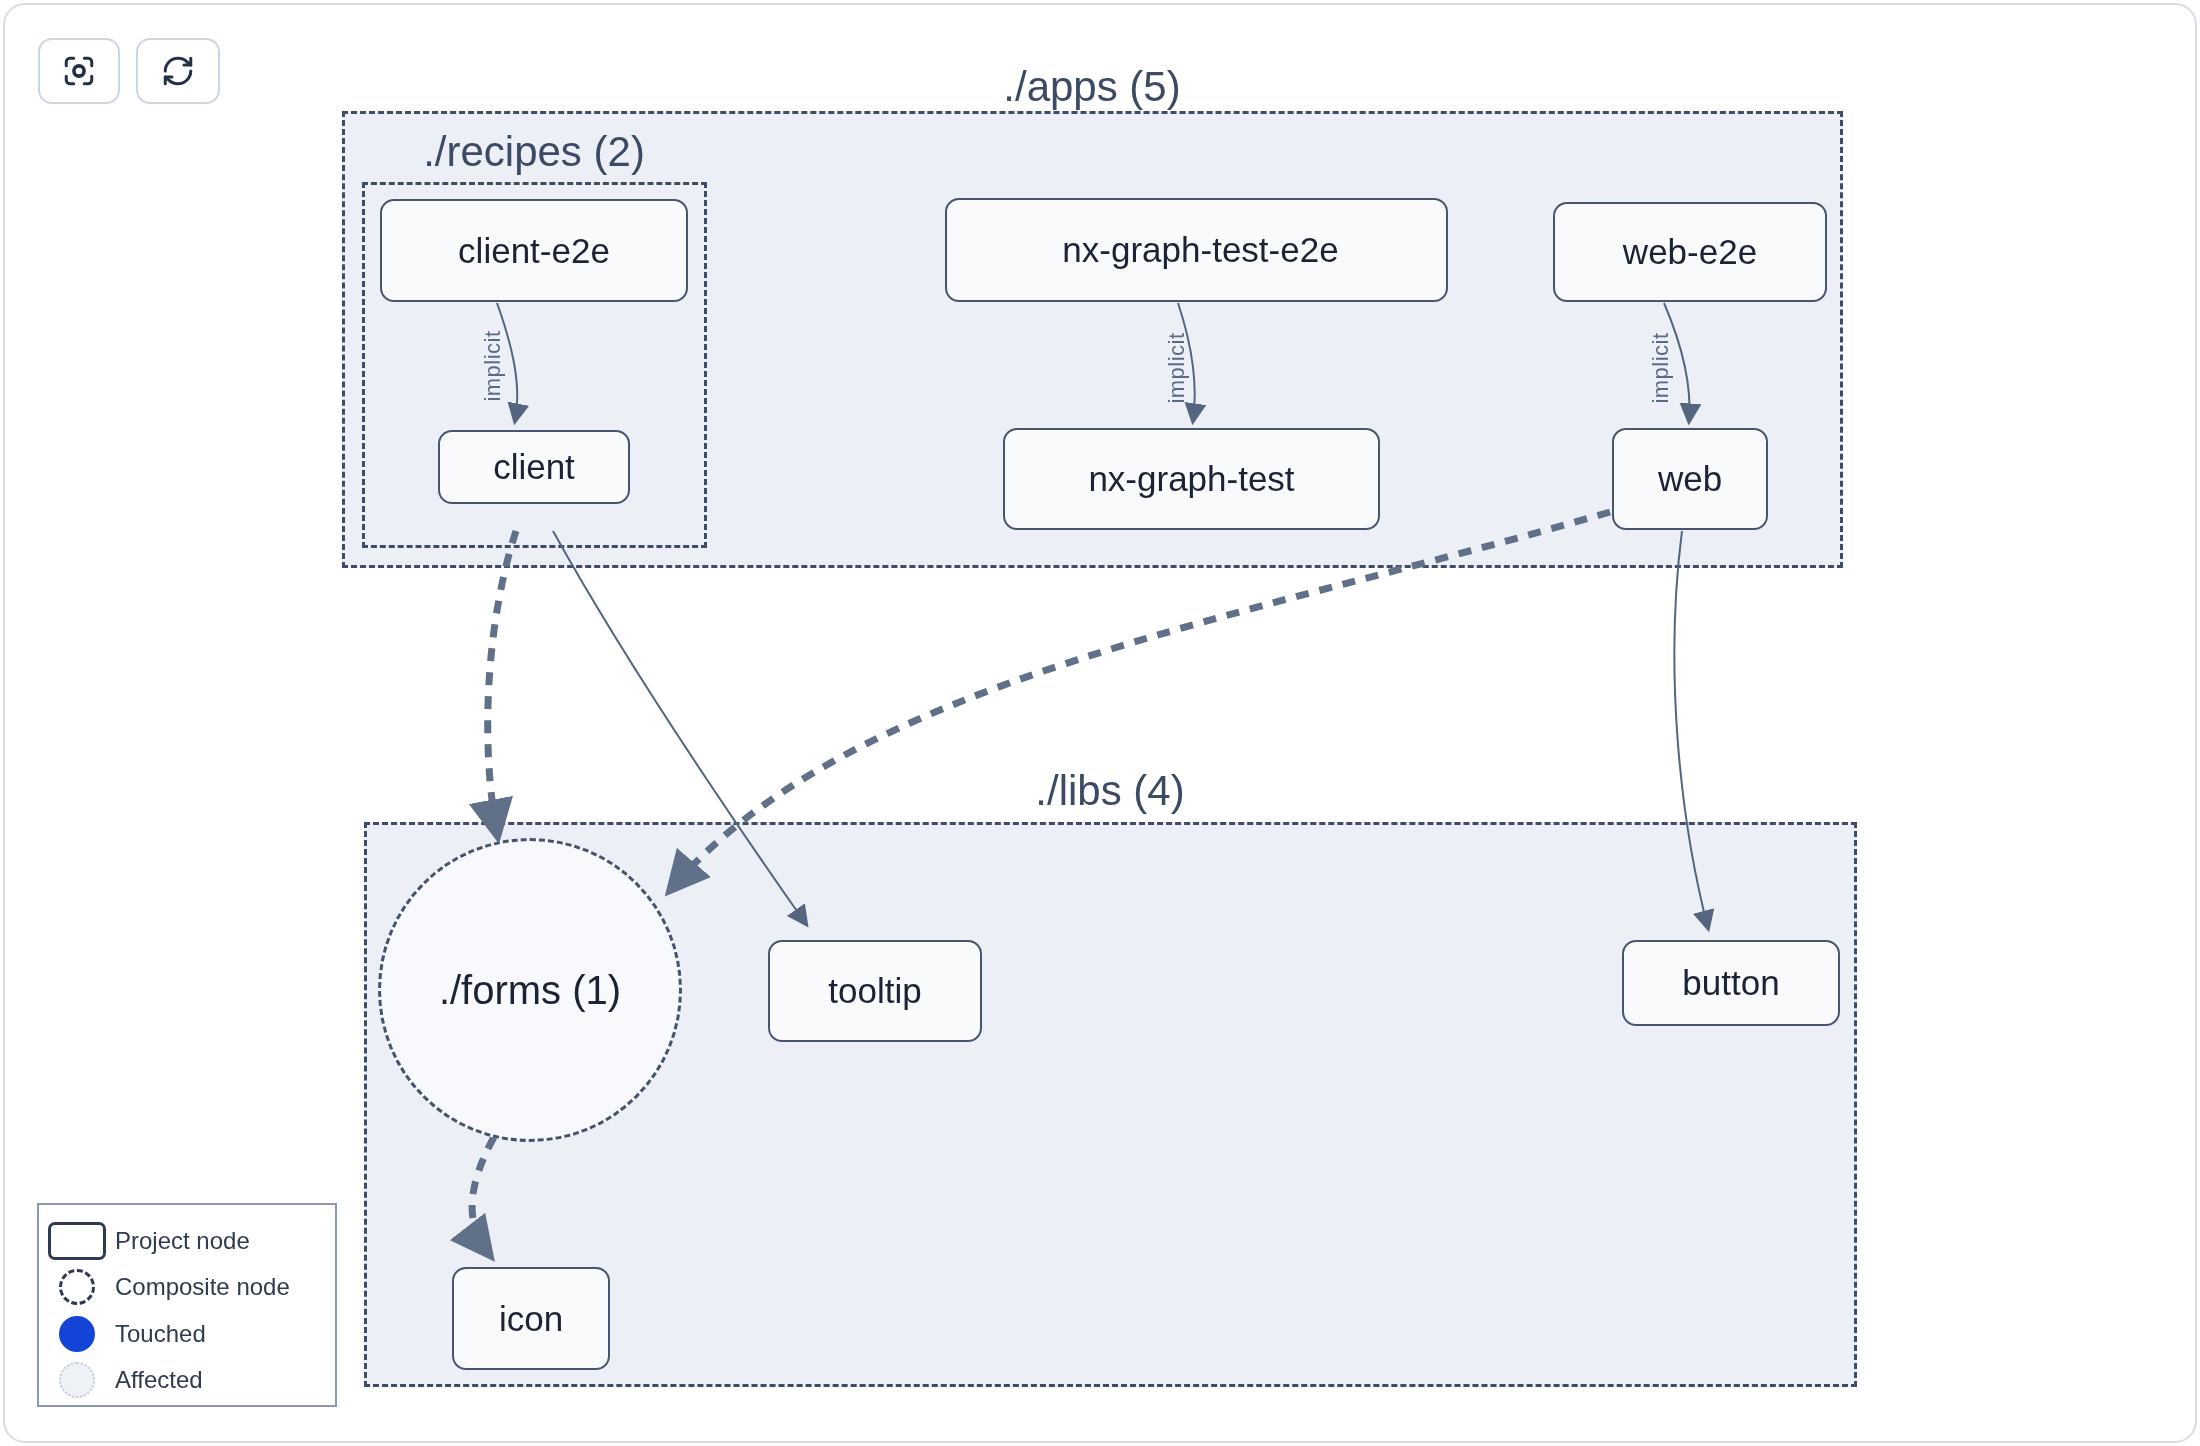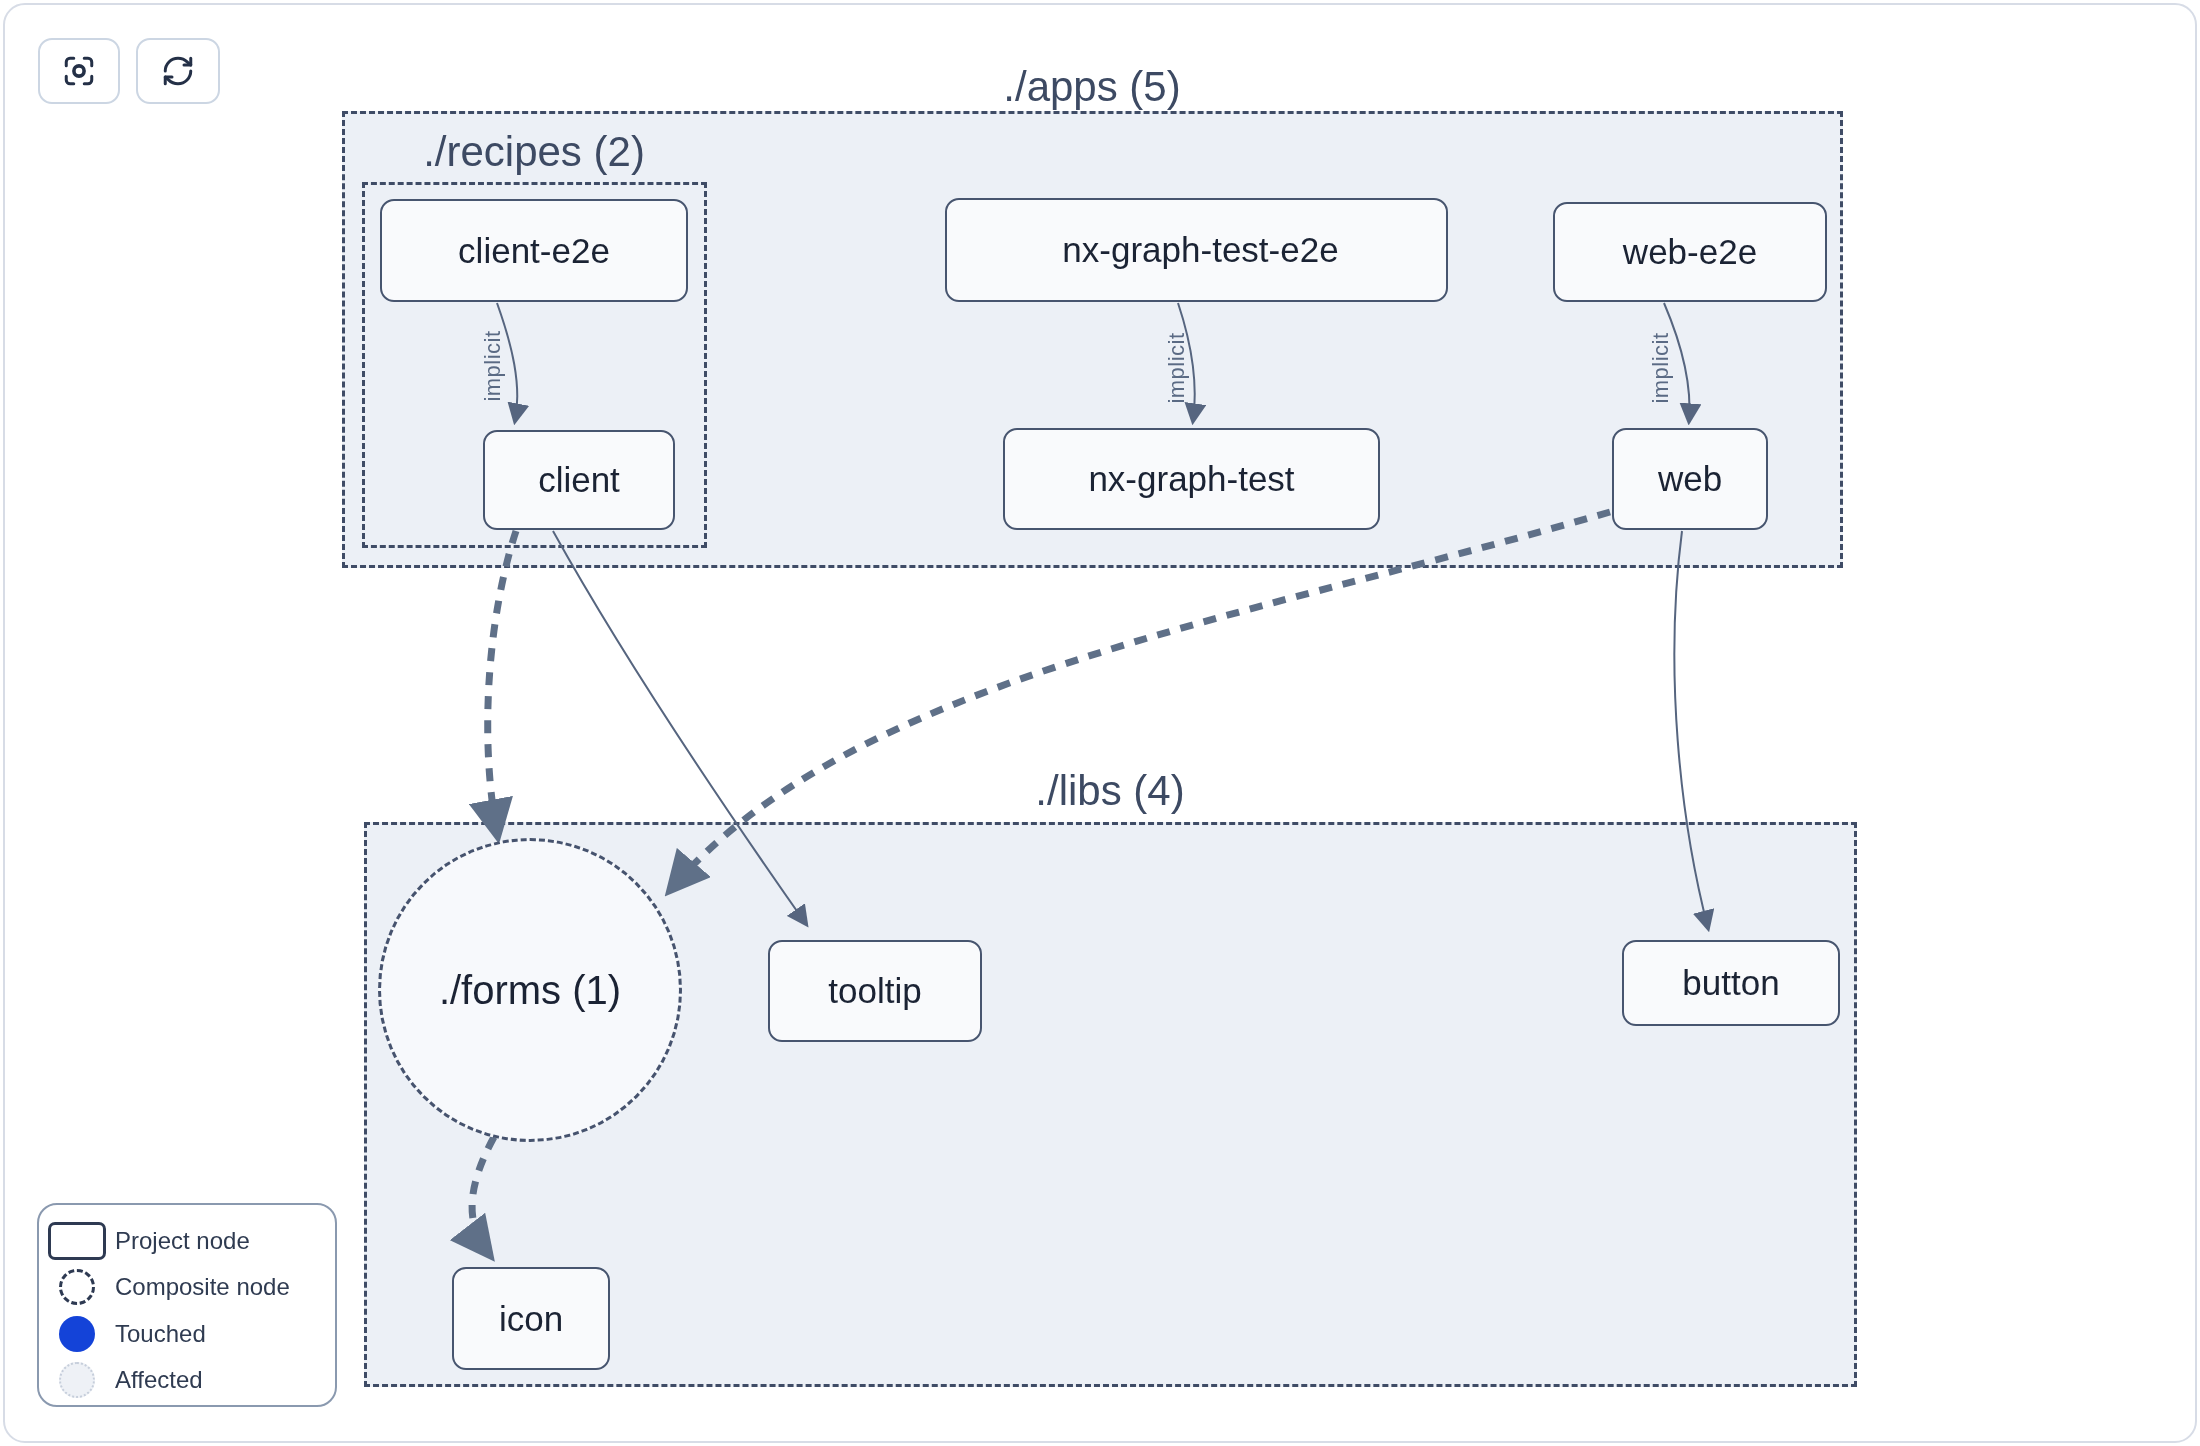--- a/index.html
+++ b/index.html
@@ -30,21 +30,21 @@
           display:flex; align-items:center; justify-content:center; font-size:35px; color:#1b2334;
           z-index:10; cursor:pointer; white-space:nowrap; }
 
   
   svg.edges { position:absolute; left:0; top:0; width:2200px; height:1446px; z-index:5; }
   .edge-label { position:absolute; transform:translate(-50%,-50%) rotate(-90deg);
                 font-size:22px; color:#5a6a84; z-index:7; letter-spacing:0.5px; }
 
   
   .legend { position:absolute; left:37px; top:1203px; width:300px; height:204px; background:#ffffff;
-            border:2px solid #8a99af; border-radius:20px; z-index:20; padding:14px 0 3px 0;
+            border:2px solid #8a99af; border-radius:0; z-index:20; padding:14px 0 3px 0;
             display:flex; flex-direction:column; justify-content:space-between; }
   .legend-row { display:flex; align-items:center; height:44px; }
   .legend-swatch { width:76px; display:flex; align-items:center; justify-content:center; flex:0 0 76px; }
   .legend-text { font-size:24px; color:#2f3b51; }
   .sw-project { width:58px; height:38px; border:3px solid #2e3a52; border-radius:7px; }
   .sw-composite { width:36px; height:36px; border:3px dashed #2e3a52; border-radius:50%; }
   .sw-affected { width:36px; height:36px; border:2px dotted #c6cedb; border-radius:50%; background:#eef1f6; }
   .sw-touched { width:36px; height:36px; border-radius:50%; background:#1443d8; }
 </style>
 </head>
@@ -109,21 +109,21 @@
   <div class="edge-label" style="left:1177px; top:368px;">implicit</div>
   <div class="edge-label" style="left:1661px; top:368px;">implicit</div>
 
   <div class="composite-circle">
     <span class="clabel">./forms (1)</span>
   </div>
 
   <div class="node" style="left:380px; top:199px; width:308px; height:103px;">
     <span>client-e2e</span>
   </div>
-  <div class="node" style="left:438px; top:430px; width:192px; height:100px;margin-left:45px;">
+  <div class="node" style="left:438px; top:430px; width:192px; height:74px;">
     <span>client</span>
   </div>
   <div class="node" style="left:945px; top:198px; width:503px; height:104px;padding-left:8px;">
     <span>nx-graph-test-e2e</span>
   </div>
   <div class="node" style="left:1003px; top:428px; width:377px; height:102px;">
     <span>nx-graph-test</span>
   </div>
   <div class="node" style="left:1553px; top:202px; width:274px; height:100px;">
     <span>web-e2e</span>

